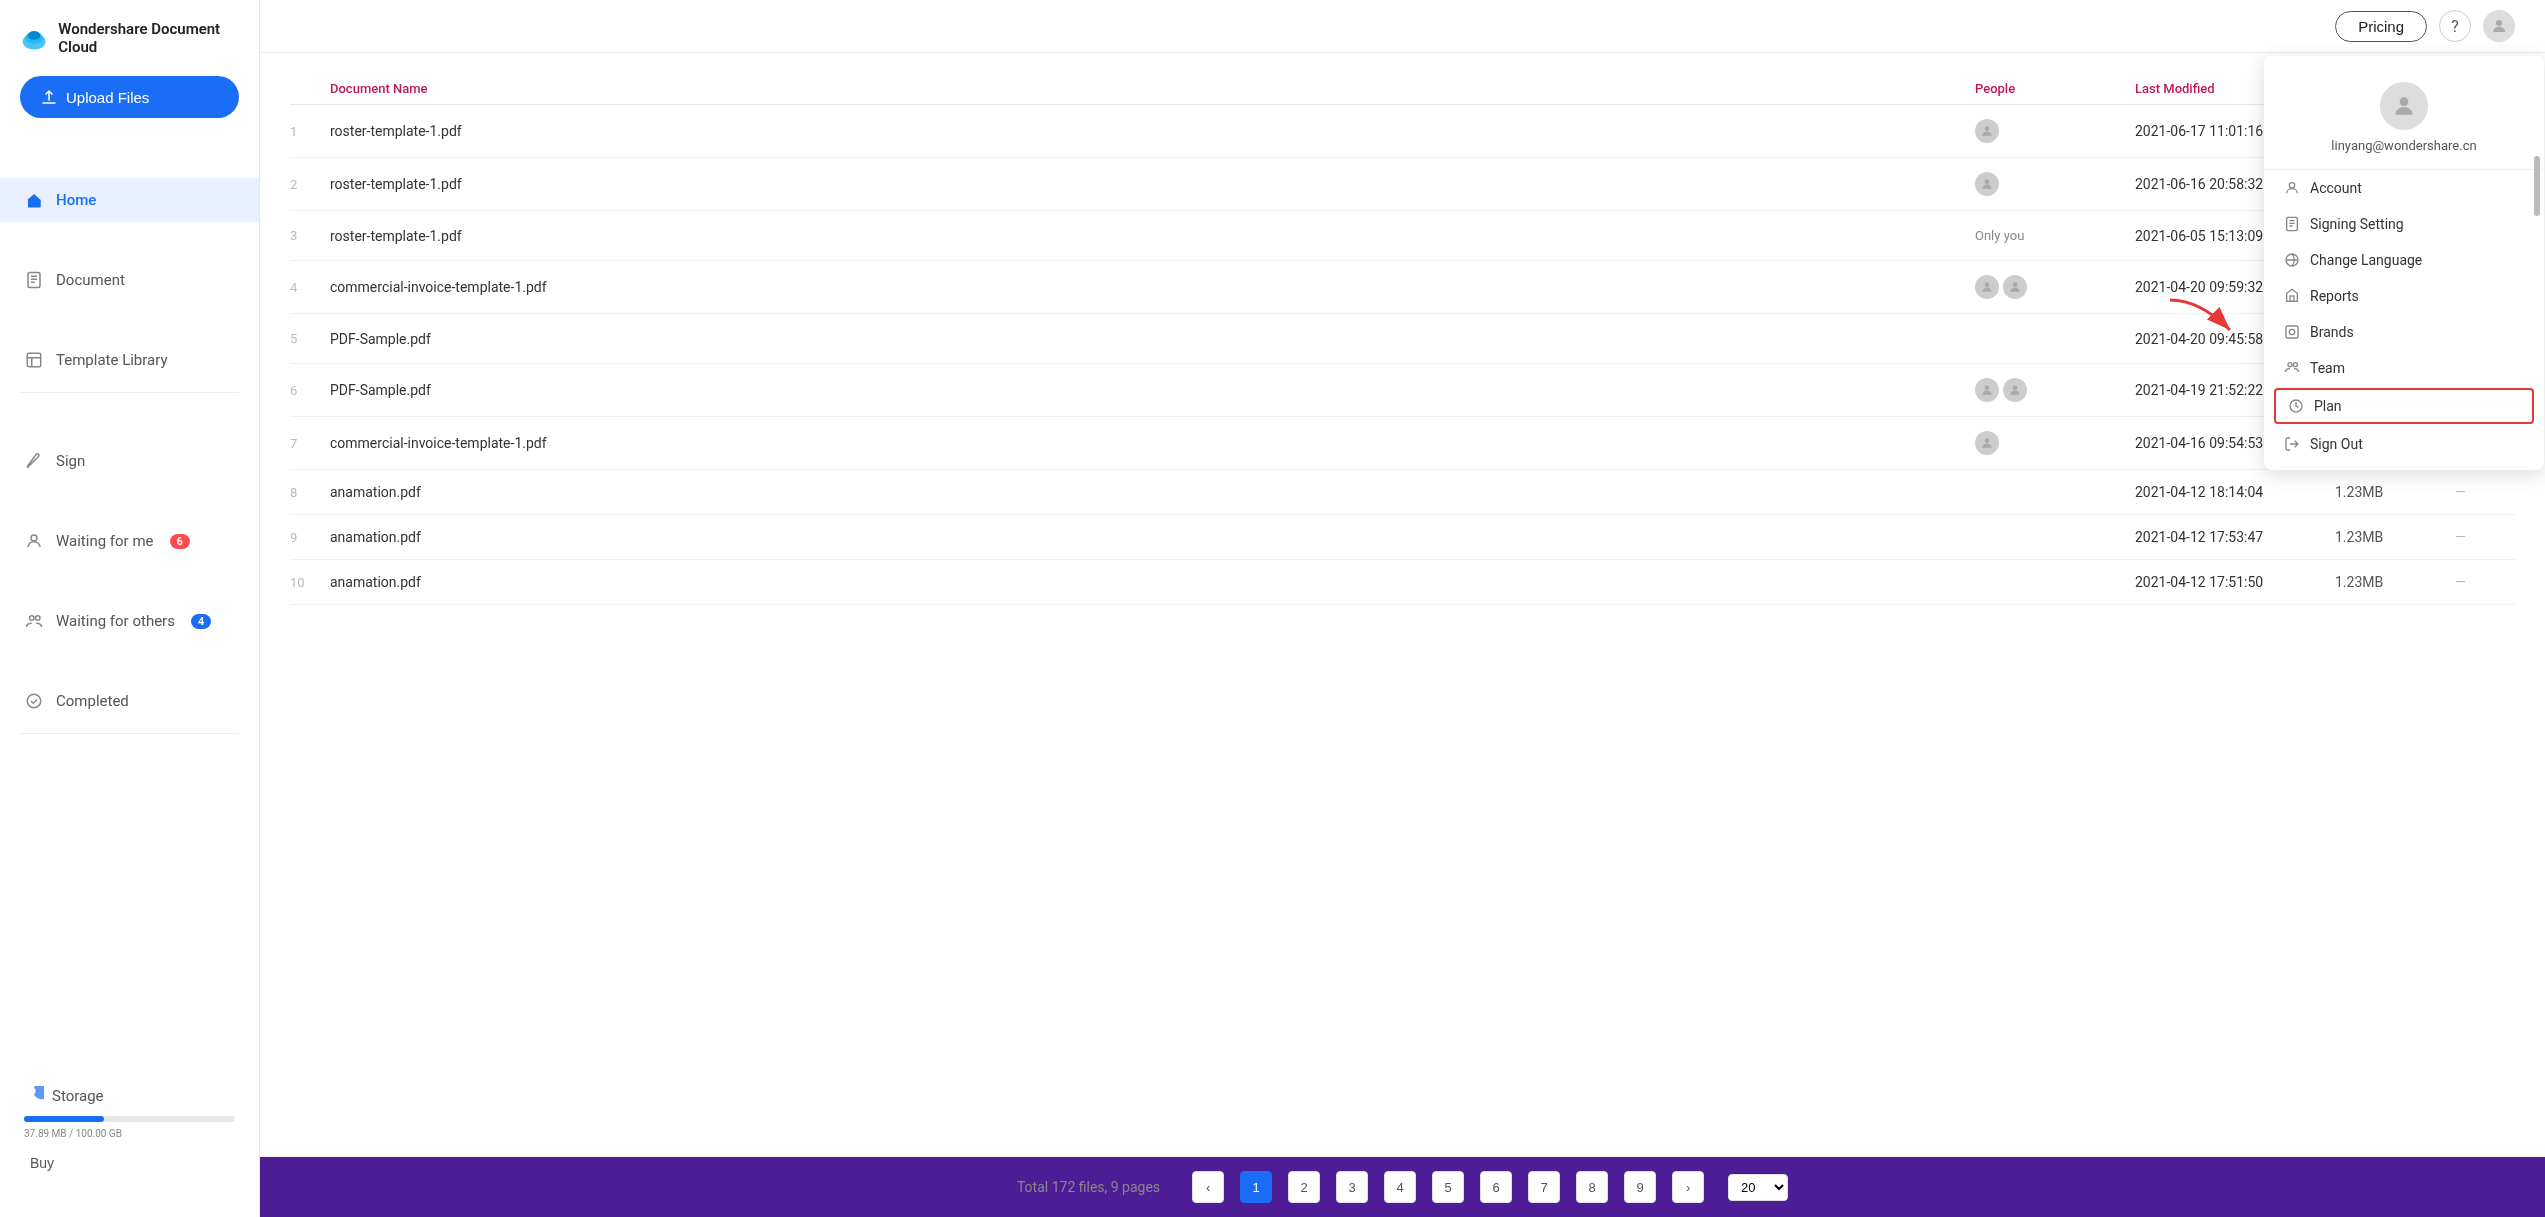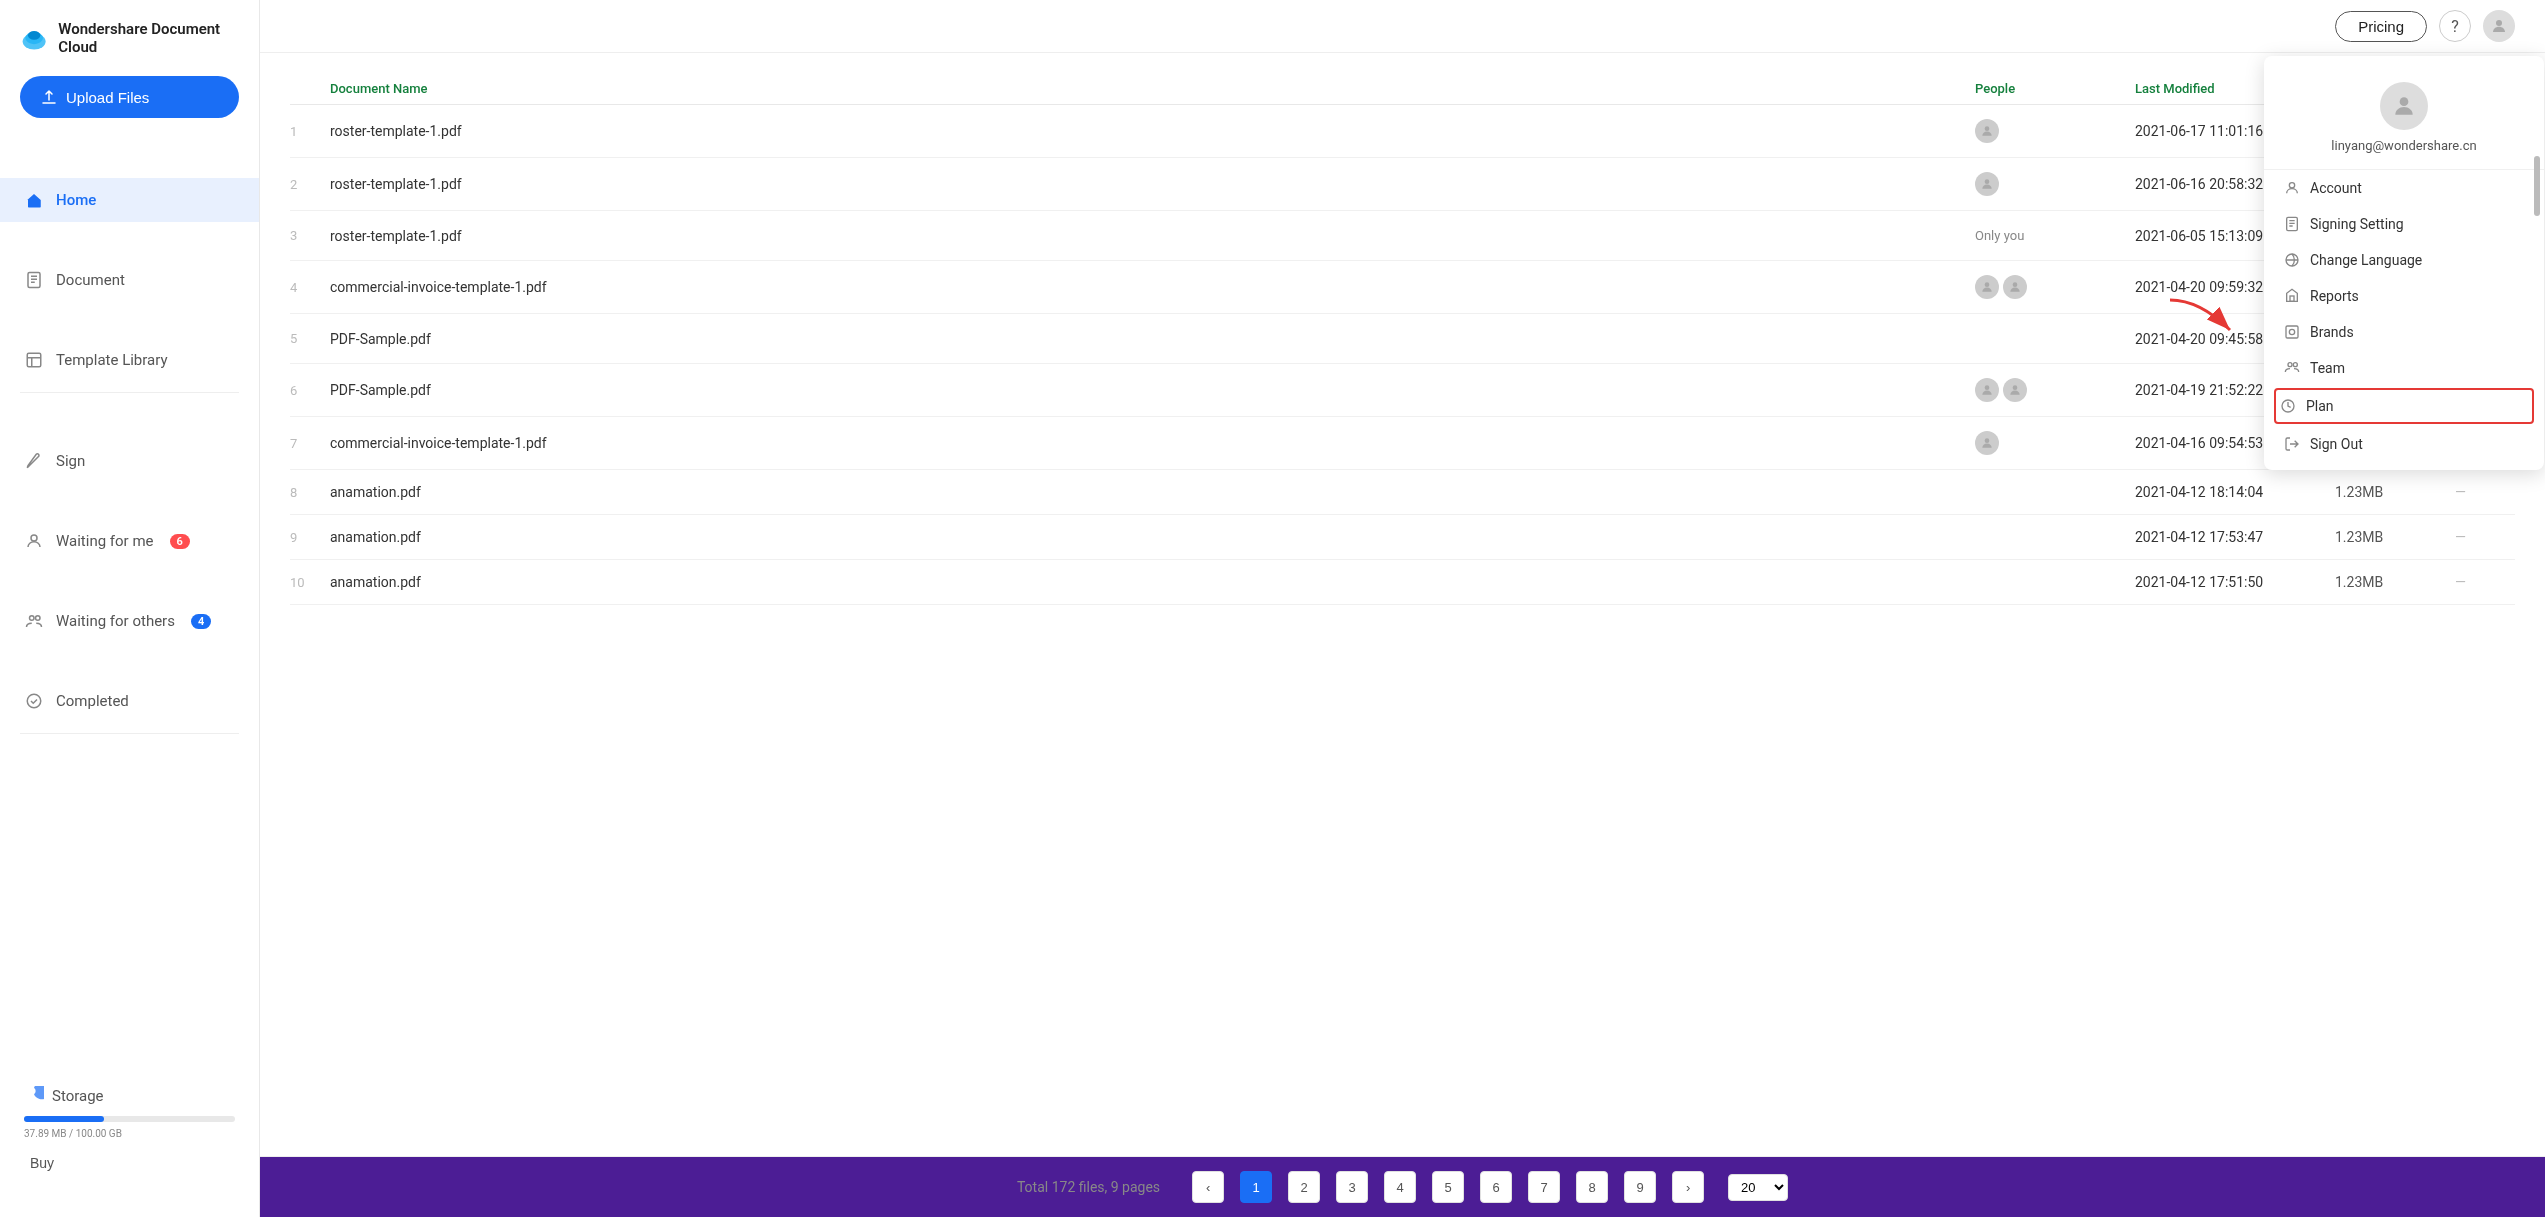--- a/index.html
+++ b/index.html
@@ -168,21 +168,21 @@
     .file-table-area {
       flex: 1;
       overflow-y: auto;
       padding: 20px 30px;
     }
     .table-header {
       display: grid;
       grid-template-columns: 40px 1fr 160px 200px 120px 60px;
       padding: 8px 0;
       border-bottom: 1px solid #e8e8e8;
-      color: #15803d;
+      color: #be185d;
       font-size: 13px;
       font-weight: 500;
     }
     .table-row {
       display: grid;
       grid-template-columns: 40px 1fr 160px 200px 120px 60px;
       padding: 14px 0;
       border-bottom: 1px solid #f0f0f0;
       align-items: center;
       font-size: 14px;
@@ -638,21 +638,21 @@
     <svg width="16" height="16" viewBox="0 0 24 24" fill="none" stroke="#888" stroke-width="2">
         <circle cx="9" cy="7" r="3"></circle>
         <circle cx="17" cy="7" r="3"></circle>
         <path d="M2 18c0-3 3-5 7-5"></path>
         <path d="M22 18c0-3-3-5-7-5"></path>
       </svg>
     <span>Team</span>
   </div>
 
   <div style="border: 2px solid #e53935; border-radius: 4px; margin: 2px 10px;">
-    <div class="dropdown-menu-item" style="padding: 8px 4px;">
+    <div class="dropdown-menu-item" style="padding: 8px 12px;">
       <svg width="16" height="16" viewBox="0 0 24 24" fill="none" stroke="#888" stroke-width="2">
           <circle cx="12" cy="12" r="9"></circle>
           <path d="M12 6v6l4 2"></path>
         </svg>
       <span>Plan</span>
     </div>
   </div>
 
   <div class="dropdown-menu-item">
     <svg width="16" height="16" viewBox="0 0 24 24" fill="none" stroke="#888" stroke-width="2">

